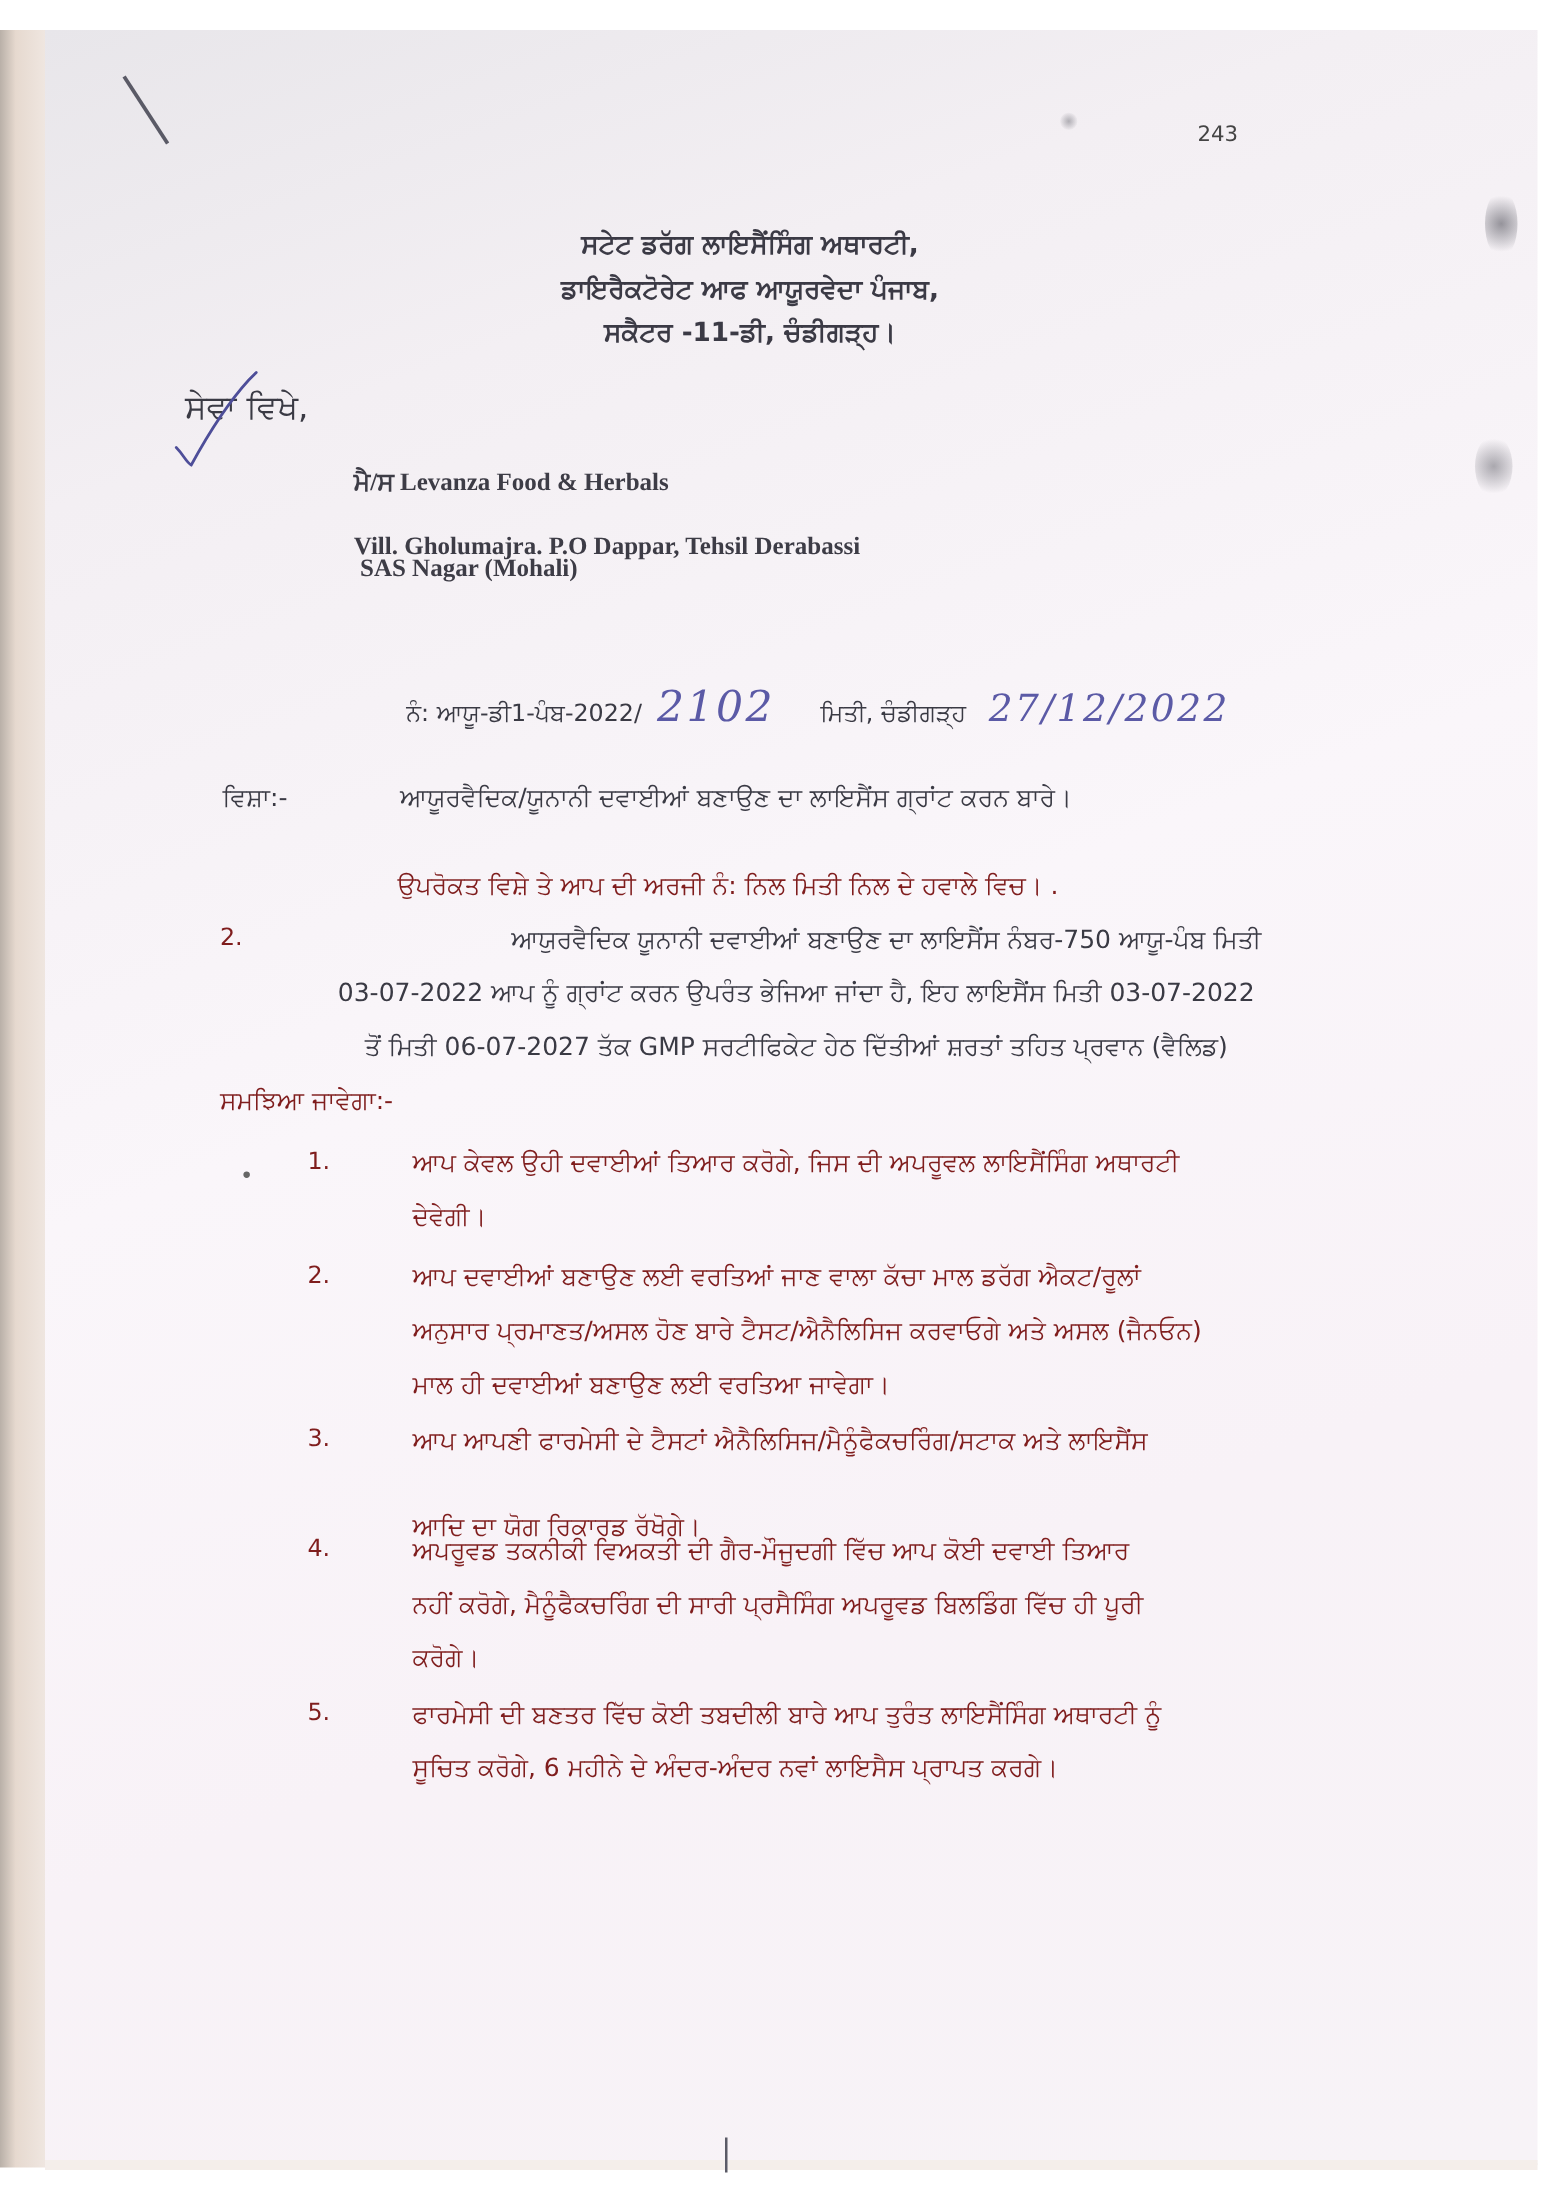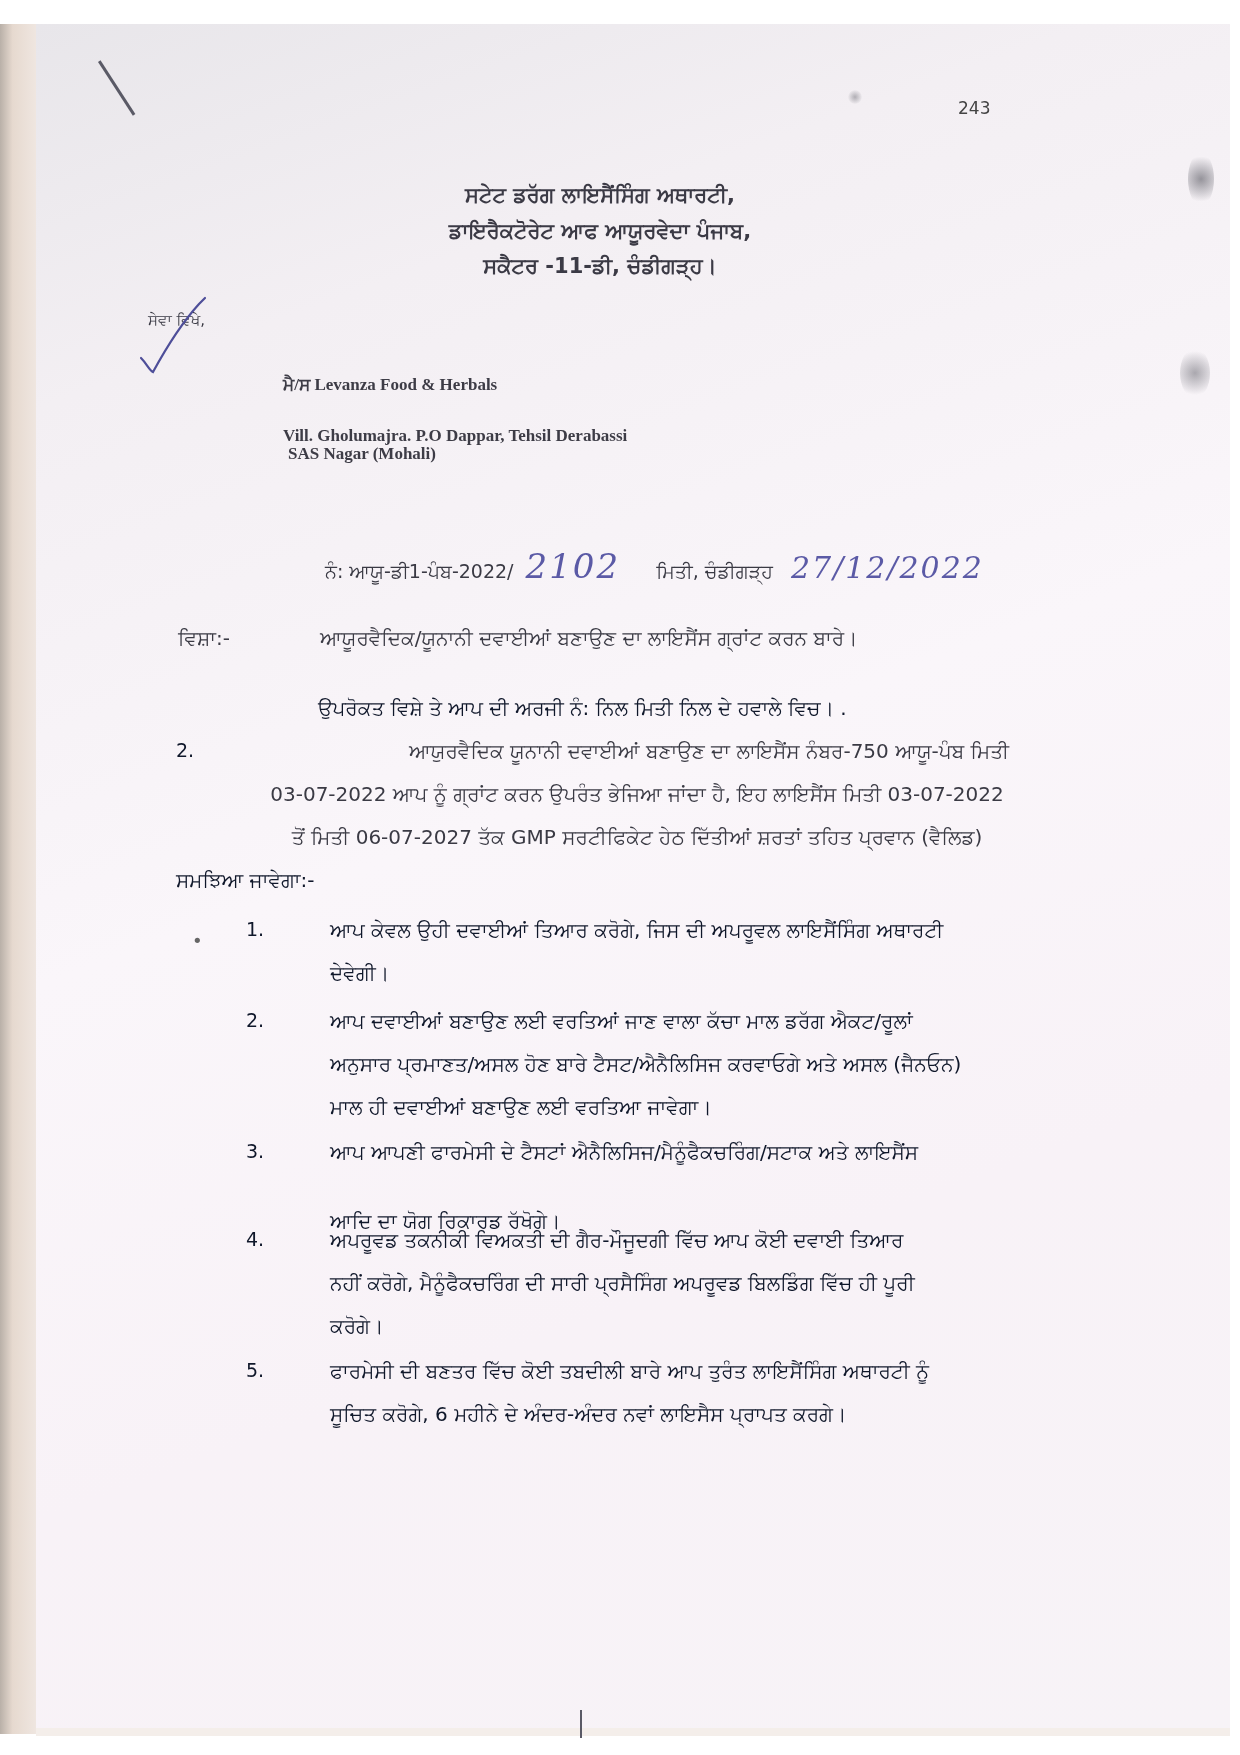--- a/index.html
+++ b/index.html
@@ -23,30 +23,30 @@
     background: #f4eeea;
   }
   .abs { position: absolute; white-space: nowrap; }
   .smudge {
     position: absolute; border-radius: 50%;
     background: radial-gradient(circle, rgba(70,70,80,0.55) 0%, rgba(90,90,100,0.25) 45%, rgba(255,255,255,0) 75%);
   }
   .page-number { left: 958px; top: 98px; font-size: 17px; color: #444; }
   .header-line { left: 0; width: 1240px; text-align: center; font-size: 21px; font-weight: bold; color: #3b3a45; }
   .header-inner { display: inline-block; transform: translateX(-20px); }
-  .salutation { left: 148px; top: 298px; font-size: 15px; margin-top: 13px; }
-  .addressee { left: 283px; font-family: "Liberation Serif", serif; font-weight: bold; font-size: 17px; color: #3d3c46; }
+  .salutation { left: 148px; top: 298px; font-size: 26px; margin-top: 13px; }
+  .addressee { left: 283px; font-family: "Liberation Serif", serif; font-weight: bold; font-size: 20px; color: #3d3c46; }
   .ref { top: 546px; left: 293px; font-size: 19px; margin-left: 32px; }
   .hand {
     font-family: "DejaVu Serif", serif; font-style: italic; color: #5b5aa6;
     font-size: 34px; letter-spacing: 2px;
   }
   .subject-label { left: 178px; top: 626px; font-size: 20px; }
   .subject-text { left: 320px; top: 626px; font-size: 20px; }
-  .para { font-size: 20px; color: #0f172a; }
+  .para { font-size: 20px; color: #7f1d1d; }
   .justify-line {
     position: absolute; display: flex; justify-content: center;
     white-space: nowrap; font-size: 20px;
   }
   .num { font-size: 19px; font-family: "DejaVu Sans", sans-serif; }
   .tick-mark { position: absolute; }
   .stroke { position: absolute; background: #5a5a66; }
 </style>
 </head>
 <body>

